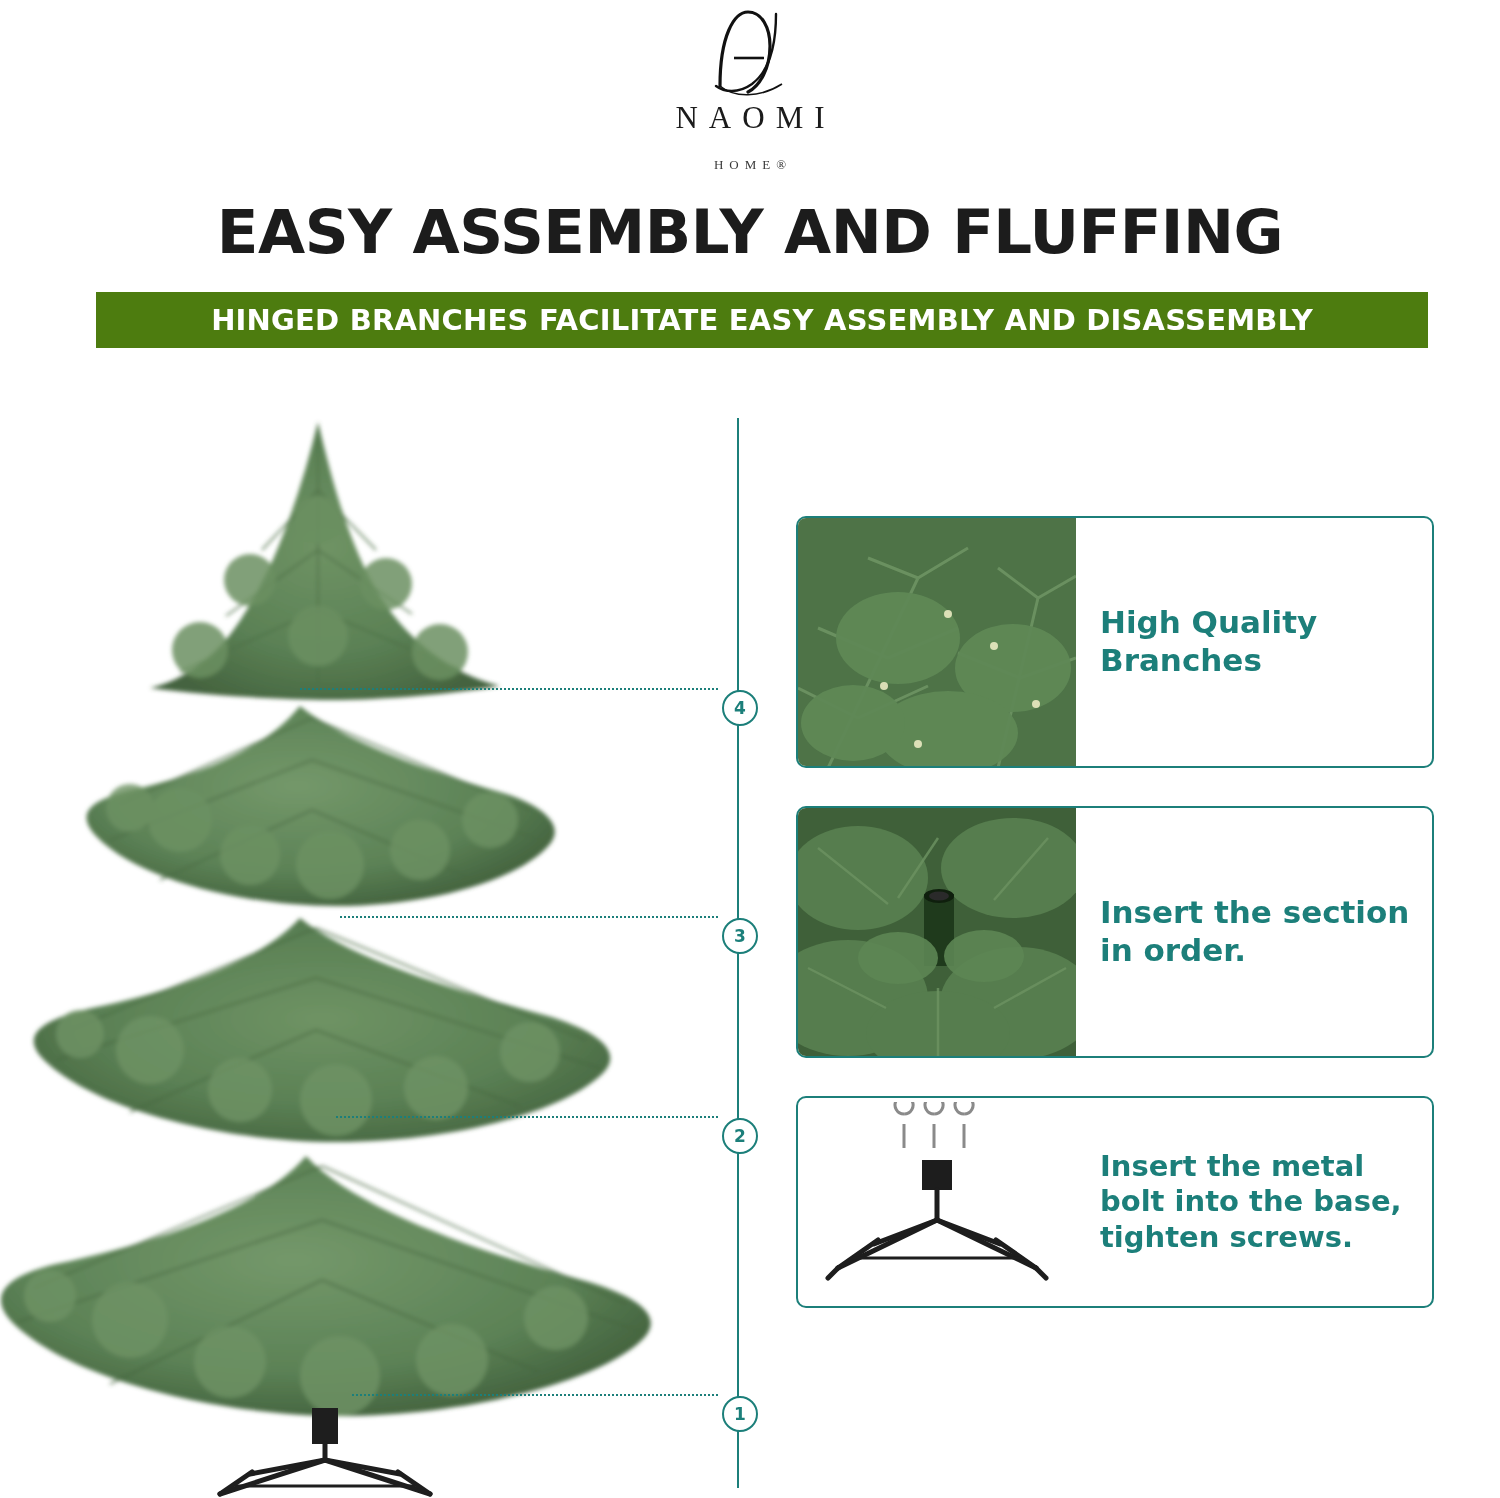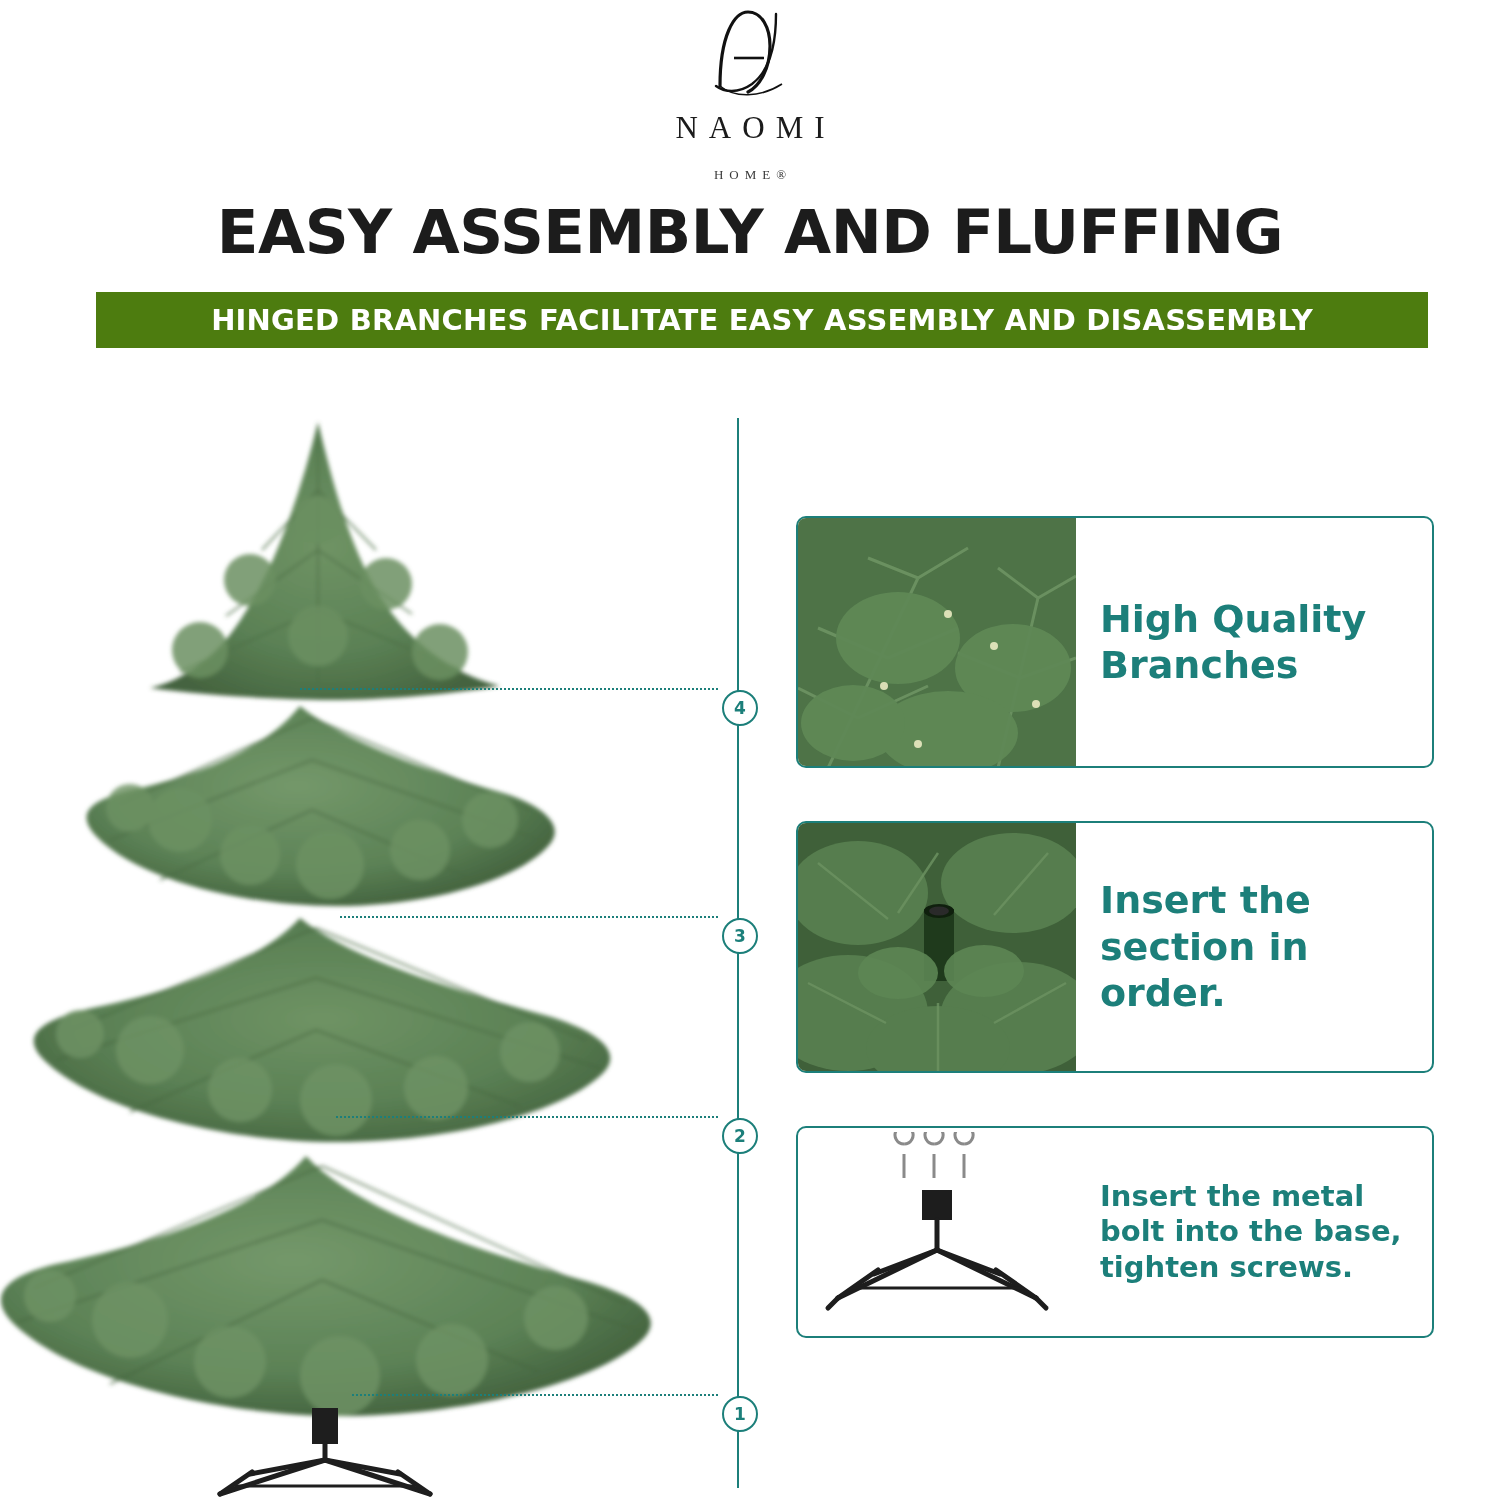--- a/index.html
+++ b/index.html
@@ -27,21 +27,21 @@
     display: block;
     margin: 0 auto;
     width: 120px;
     height: 92px;
   }
   .brand-name {
     font-family: "Liberation Serif", serif;
     font-size: 31px;
     letter-spacing: 11px;
     color: #1b1b1b;
-    margin-top: 12px;
+    margin-top: 2px;
     padding-left: 11px;
   }
   .brand-sub {
     font-family: "Liberation Serif", serif;
     font-size: 13px;
     letter-spacing: 6px;
     color: #3a3a3a;
     margin-top: 21px;
     padding-left: 6px;
   }
@@ -146,21 +146,21 @@
   .card {
     position: relative;
     border: 2px solid #1c7f7a;
     border-radius: 10px;
     box-sizing: border-box;
     display: flex;
     align-items: stretch;
     overflow: hidden;
     background: #ffffff;
   }
-  .card + .card { margin-top: 53px; }
+  .card + .card { margin-top: 38px; }
   .card-1 { height: 252px; }
   .card-2 { height: 252px; }
   .card-3 { height: 212px; }
 
   .thumb {
     width: 278px;
     flex: 0 0 278px;
     position: relative;
     overflow: hidden;
   }
@@ -172,21 +172,21 @@
     justify-content: center;
   }
   .card-text {
     flex: 1;
     display: flex;
     align-items: center;
     padding: 0 18px 0 24px;
   }
   .card-label {
     color: #1c7f7a;
-    font-size: 38px;
+    font-size: 31px;
     font-weight: 700;
     line-height: 1.22;
     font-family: "DejaVu Sans", sans-serif;
   }
   .card-3 .card-label { font-size: 29px; }
 </style>
 </head>
 <body>
 
 <div class="brand">

